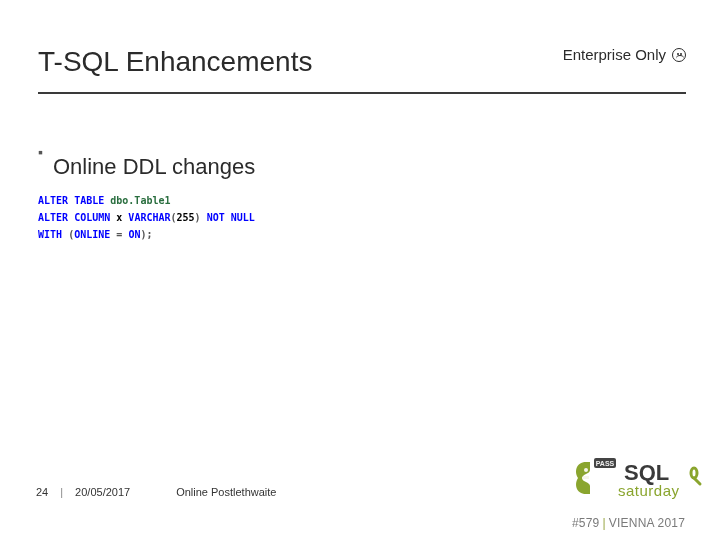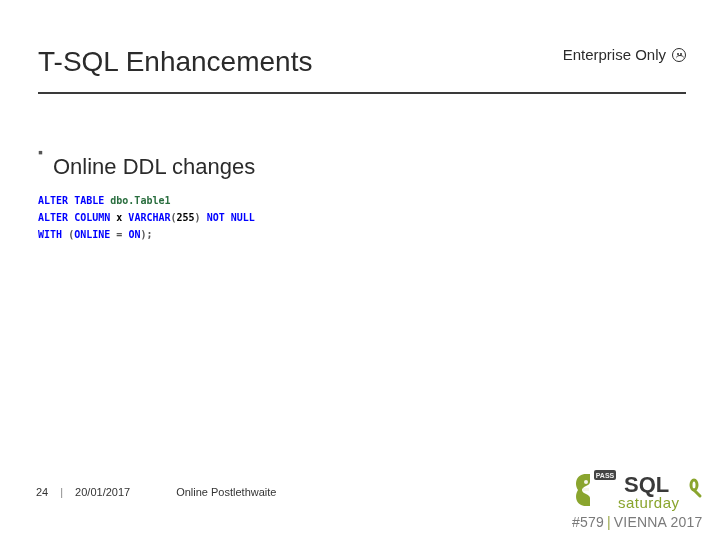--- a/index.html
+++ b/index.html
@@ -21,21 +21,21 @@
   .code { font-family: "Lucida Console", Monaco, monospace; font-size: 10px; line-height: 1.7; font-weight: bold; white-space: pre; color: #000; }
   .kw { color: #0000ff; }
   .tbl { color: #2a6e3f; }
   .num { color: #000; }
   .op { color: #555; }
   .footer { position:absolute; left:0; right:0; bottom:0; height:72px; }
   .foot-line { display:flex; align-items:center; gap:12px; position:absolute; left:36px; bottom:42px; font-size:11px; color:#333; }
   .foot-line .sep { color:#888; }
   .logo-wrap { position:absolute; right:8px; bottom:10px; text-align:left; }
   .logo-wrap svg { display:block; margin-left:auto; }
-  .event-tag { font-size:14px; color:#7a7a7a; margin-top:2px; letter-spacing:.2px; }
+  .event-tag { font-size:12px; color:#7a7a7a; margin-top:16px; letter-spacing:.2px; }
   .event-tag .divider { color:#9aa84a; padding:0 3px; }
 </style>
 </head>
 <body>
 
 <div class="slide">
   <div class="header-row">
     <h1 class="title">T-SQL Enhancements</h1>
     <div class="badge">
       <span>Enterprise Only</span>
@@ -52,21 +52,21 @@
     </div>
     <div class="code"><span class="kw">ALTER</span> <span class="kw">TABLE</span> <span class="tbl">dbo.Table1</span>
 <span class="kw">ALTER</span> <span class="kw">COLUMN</span> <span>x</span> <span class="kw">VARCHAR</span><span class="op">(</span><span class="num">255</span><span class="op">)</span> <span class="kw">NOT</span> <span class="kw">NULL</span>
 <span class="kw">WITH</span> <span class="op">(</span><span class="kw">ONLINE</span> <span class="op">=</span> <span class="kw">ON</span><span class="op">);</span></div>
   </div>
 
   <div class="footer">
     <div class="foot-line">
       <span>24</span>
       <span class="sep">|</span>
-      <span>20/01/2017</span>
+      <span>20/05/2017</span>
       <span style="width:22px"></span>
       <span>Online Postlethwaite</span>
     </div>
     <div class="logo-wrap">
       <svg width="140" height="44" viewBox="0 0 140 44">
         <g>
           <path d="M6 22 C2 16, 4 6, 14 6 L18 6 L18 14 C18 18, 10 18, 10 22 C10 26, 18 26, 18 30 L18 38 L14 38 C4 38, 2 28, 6 22 Z" fill="#8aa52e"></path>
           <circle cx="14" cy="14" r="2" fill="#f5f5e8"></circle>
           <rect x="11" y="20" width="6" height="3" fill="#f5f5e8"></rect>
           <rect x="22" y="2" width="22" height="10" rx="2" fill="#444"></rect>

